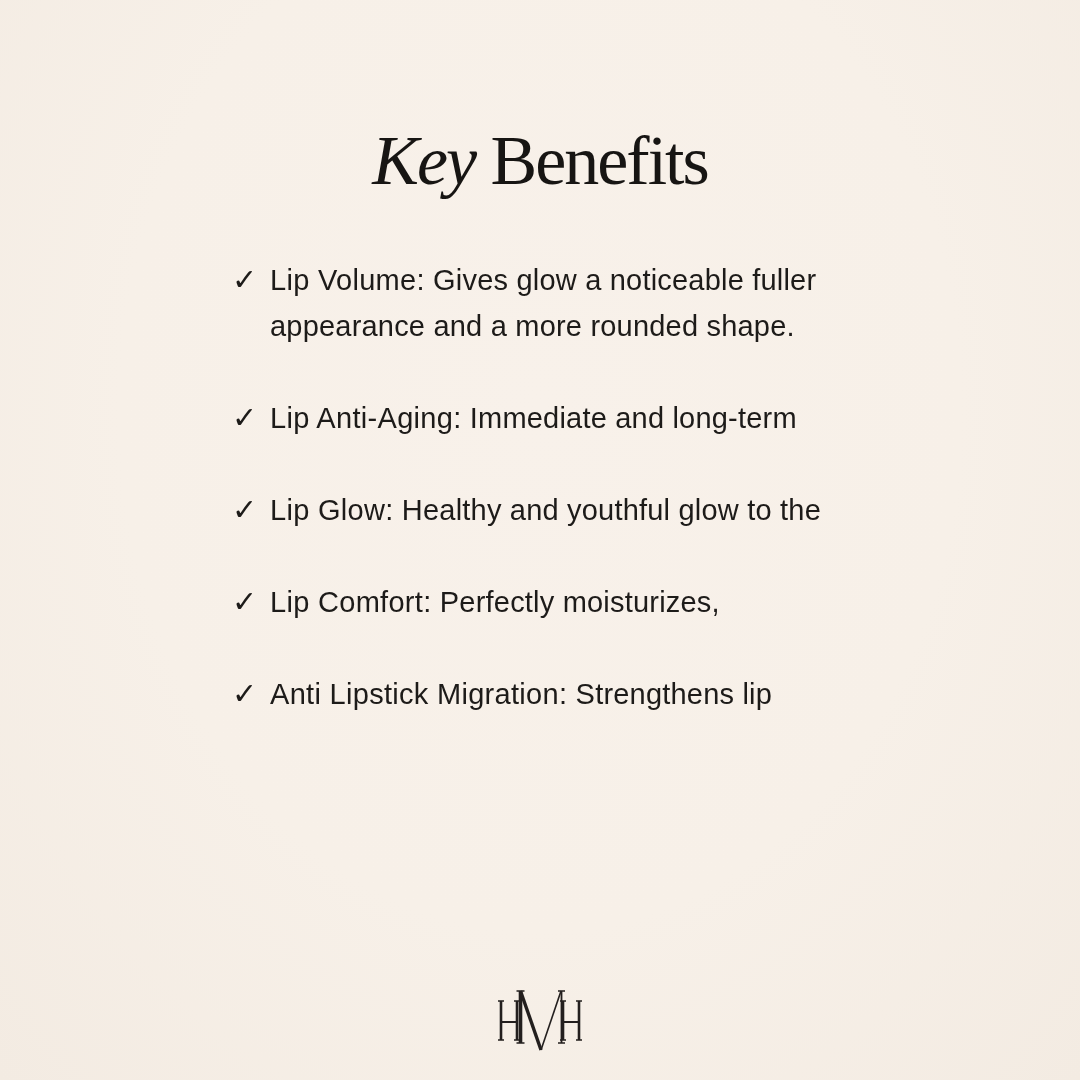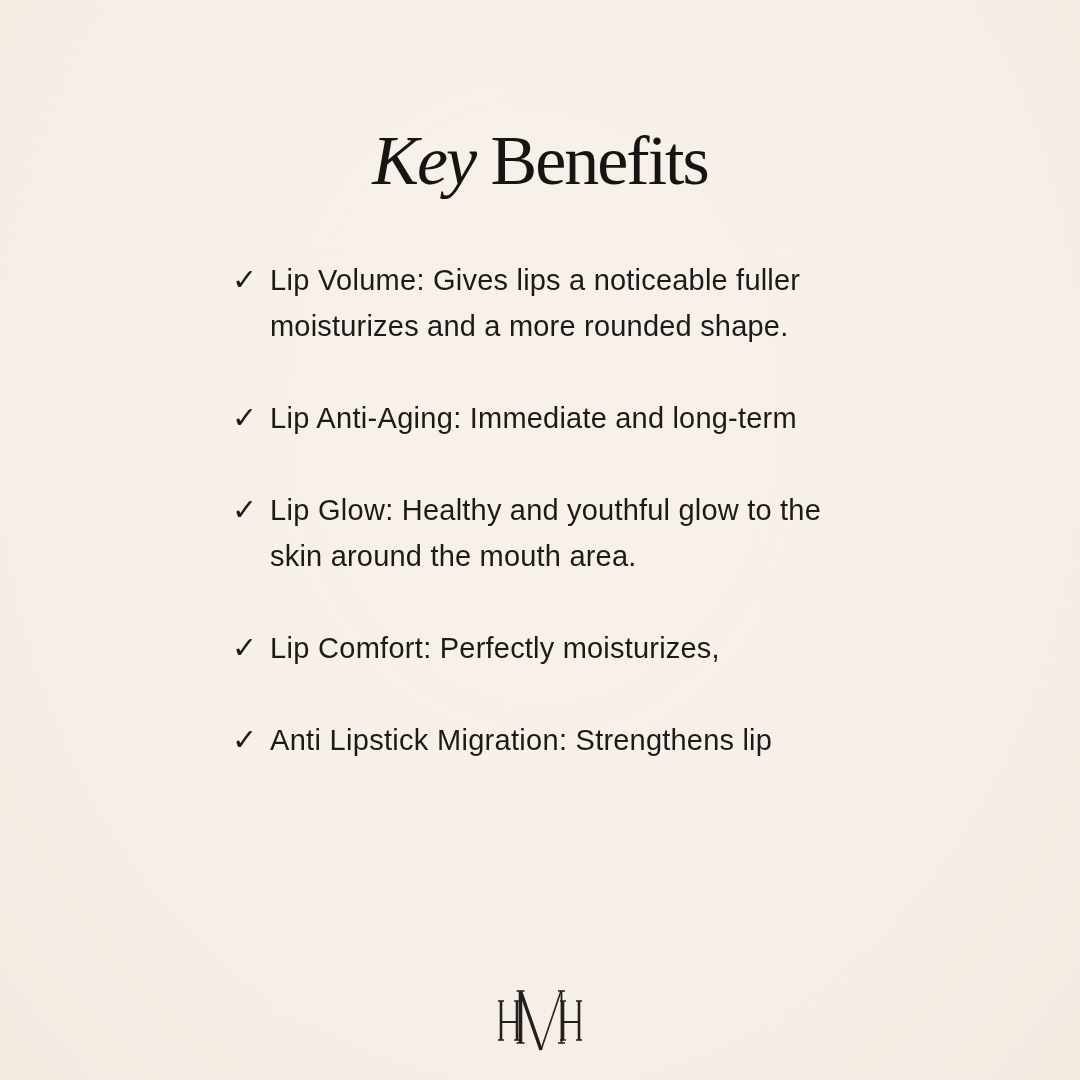--- a/index.html
+++ b/index.html
@@ -75,39 +75,38 @@
     <span class="italic">Key</span>
     <span>Benefits</span>
   </div>
 
   <div class="list">
 
     <div class="item">
       <span class="check">✓</span>
       <div class="text">
         <span class="label">Lip Volume:</span>
-        <span>Gives lips a noticeable fuller</span><br>
-        <span>moisturizes and a more rounded shape.</span>
+        <span>Gives glow a noticeable fuller</span><br>
+        <span>appearance and a more rounded shape.</span>
       </div>
     </div>
 
     <div class="item">
       <span class="check">✓</span>
       <div class="text">
         <span class="label">Lip Anti-Aging:</span>
         <span>Immediate and long-term</span><br>
       </div>
     </div>
 
     <div class="item">
       <span class="check">✓</span>
       <div class="text">
         <span class="label">Lip Glow:</span>
         <span>Healthy and youthful glow to the</span><br>
-        <span>skin around the mouth area.</span>
       </div>
     </div>
 
     <div class="item">
       <span class="check">✓</span>
       <div class="text">
         <span class="label">Lip Comfort:</span>
         <span>Perfectly moisturizes,</span><br>
       </div>
     </div>

